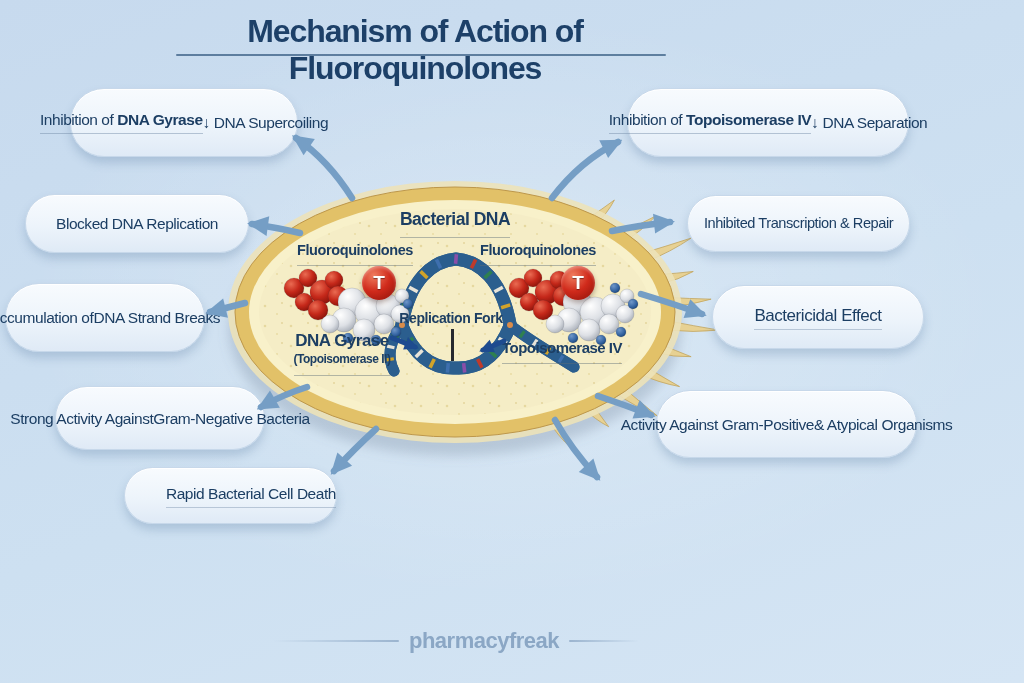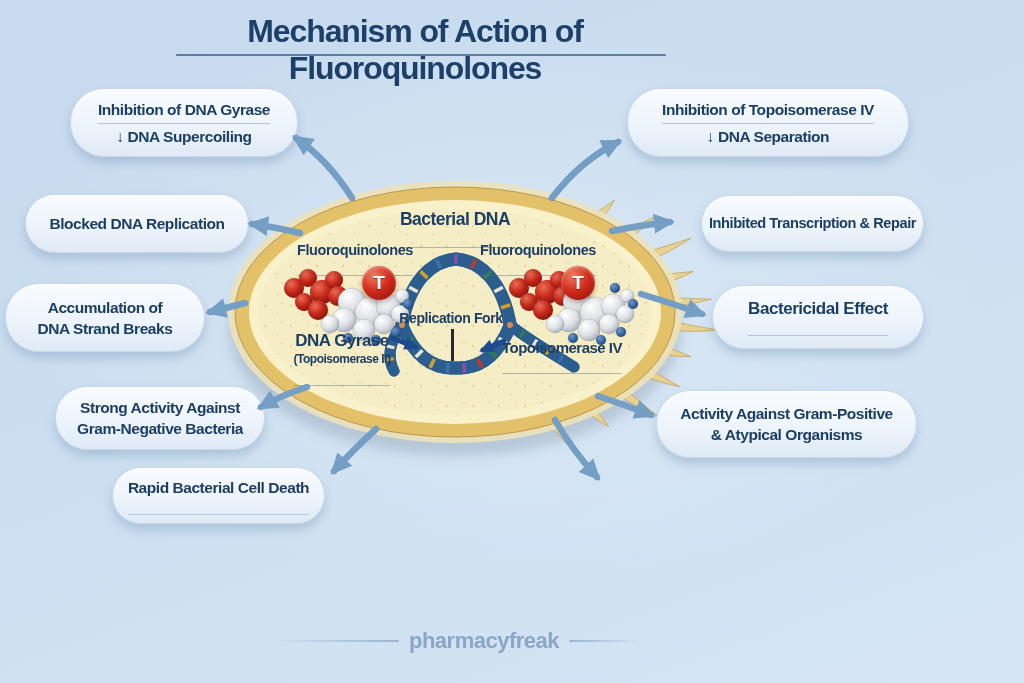--- a/index.html
+++ b/index.html
@@ -10,35 +10,35 @@
       radial-gradient(ellipse 700px 420px at 50% 45%, rgba(255,255,255,.25), rgba(255,255,255,0) 70%),
       linear-gradient(160deg,#c7daee 0%,#cde0f1 55%,#d5e5f4 100%);
   }
   .title{
     position:absolute;left:150px;top:13px;width:530px;text-align:center;
     font-size:32px;font-weight:700;letter-spacing:-1.1px;color:#1d4068;
   }
   .title-rule{position:absolute;left:176px;top:54px;width:490px;height:2px;
     background:rgba(35,75,115,.65);border-radius:1px;}
   .pill{
-    position:absolute;display:flex;flex-direction:column;align-items:center;justify-content:center;
+    position:absolute;display:flex;flex-direction:row;align-items:center;justify-content:center;
     background:linear-gradient(180deg,#f8fbfe 0%,#edf4fb 55%,#dfeaf6 100%);
     border:1px solid #c7d8ea;border-radius:34px;
     box-shadow:0 6px 10px rgba(96,128,165,.30), inset 0 1px 0 #ffffff;
-    color:#1c3e63;font-weight:700;font-size:15.5px;letter-spacing:-0.45px;
+    color:#1c3e63;font-weight:400;font-size:15.5px;letter-spacing:-0.45px;
     line-height:21px;text-align:center;white-space:nowrap;
   }
   .pill.round{border-radius:999px;}
   .pill .rule{display:inline-block;border-bottom:1px solid rgba(110,135,165,.45);
     padding-bottom:3px;margin-bottom:2px;}
   .pill .uline{display:inline-block;border-bottom:1px solid rgba(110,135,165,.40);
-    padding-bottom:16px;}
-  .pill.tight{font-size:14.6px;margin-left:14px;}
+    padding-bottom:3px;}
+  .pill.tight{font-size:14.6px;}
   .cell-label{position:absolute;color:#1c3e63;font-weight:700;text-align:center;}
-  .cell-label .ul{display:inline-block;border-bottom:1.5px solid rgba(95,110,120,.45);padding-bottom:17px;}
+  .cell-label .ul{display:inline-block;border-bottom:1.5px solid rgba(95,110,120,.45);padding-bottom:7px;}
   .fork-pointer{position:absolute;left:451px;top:329px;width:2.5px;height:32px;background:#26292e;}
   .drug-ball{
     position:absolute;width:34px;height:34px;border-radius:50%;
     background:radial-gradient(circle at 35% 28%, #ef7c5f 0%, #d02a1b 48%, #8a1108 100%);
     box-shadow:0 3px 5px rgba(60,30,20,.35), inset 0 2px 3px rgba(255,255,255,.35);
     display:flex;align-items:center;justify-content:center;
     color:#ffffff;font-weight:700;font-size:19px;text-shadow:0 1px 1px rgba(0,0,0,.45);
   }
   .watermark{position:absolute;left:236px;top:626px;width:440px;height:30px;
     display:flex;align-items:center;justify-content:center;gap:10px;}
@@ -253,21 +253,21 @@
     <div>Blocked DNA Replication</div>
   </div>
   <div class="pill" style="left:5px;top:283px;width:198px;height:67px;">
     <div>Accumulation of</div>
     <div>DNA Strand Breaks</div>
   </div>
   <div class="pill" style="left:55px;top:386px;width:208px;height:62px;">
     <div>Strong Activity Against</div>
     <div>Gram-Negative Bacteria</div>
   </div>
-  <div class="pill round" style="left:112px;top:467px;width:211px;height:55px;">
+  <div class="pill round" style="left:124px;top:467px;width:211px;height:55px;justify-content:flex-end;">
     <span class="uline">Rapid Bacterial Cell Death</span>
   </div>
 
   <div class="pill" style="left:627px;top:88px;width:280px;height:67px;">
     <div class="rule"><span>Inhibition of </span><b>Topoisomerase IV</b></div>
     <div>↓ DNA Separation</div>
   </div>
   <div class="pill round tight" style="left:687px;top:195px;width:221px;height:55px;">
     <div>Inhibited Transcription &amp; Repair</div>
   </div>

